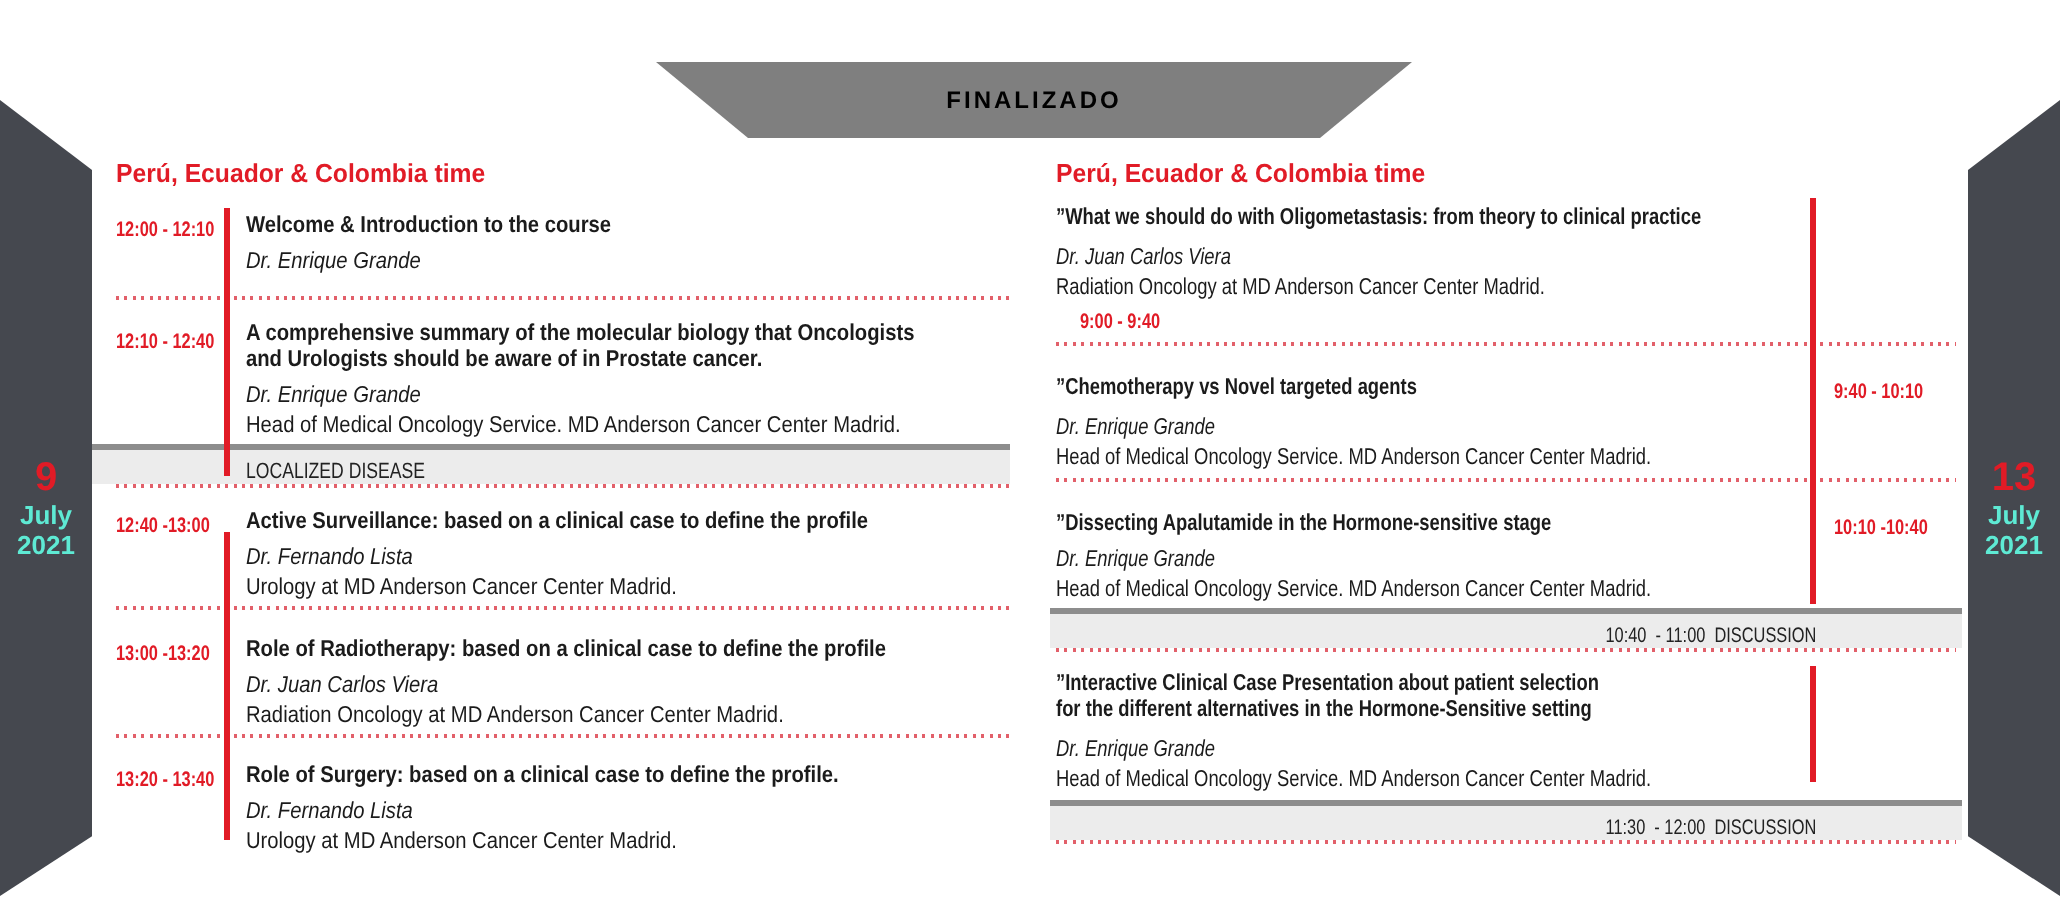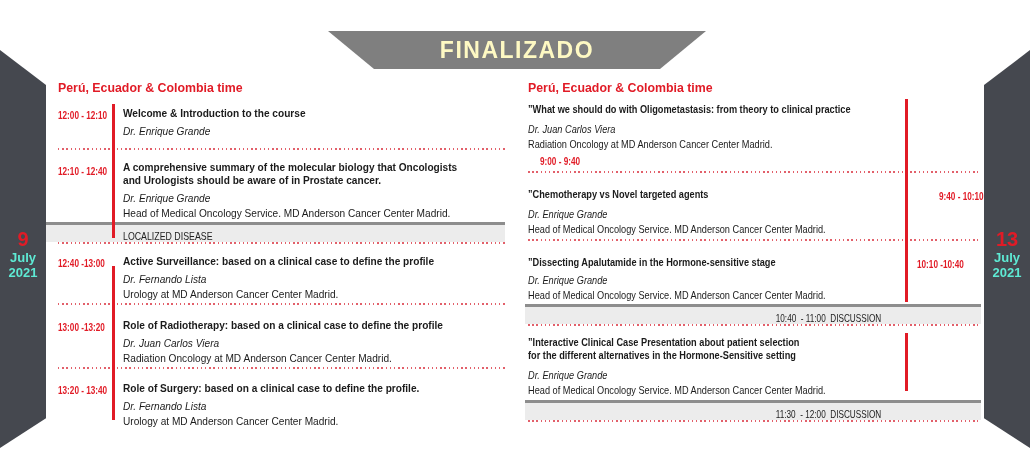--- a/index.html
+++ b/index.html
@@ -3,21 +3,21 @@
 <meta charset="utf-8">
 <style>
   html,body{margin:0;padding:0;background:#fff;}
   .page{position:relative;width:1030px;height:450px;background:#fff;overflow:hidden;
         font-family:"Liberation Sans", sans-serif;color:#1b1b1b;}
 
   
   .banner{position:absolute;left:328px;top:31px;width:378px;height:38px;background:#7f7f7f;
           clip-path:polygon(0 0,100% 0,calc(100% - 46px) 100%,46px 100%);
           display:flex;align-items:center;justify-content:center;}
-  .banner span{color:#fef9c3;font-weight:bold;font-size:23px;letter-spacing:1.5px;}
+  .banner span{color:#000000;font-weight:bold;font-size:12px;letter-spacing:1.5px;}
 
   
   .panel{position:absolute;top:50px;width:46px;height:398px;background:#45484f;}
   .panel.left{left:0;clip-path:polygon(0 0,100% 8.8%,100% 92.5%,0 100%);}
   .panel.right{left:984px;clip-path:polygon(0 8.8%,100% 0,100% 100%,0 92.5%);}
   .date{position:absolute;top:178px;left:0;right:0;text-align:center;}
   .date .day{font-size:20px;font-weight:bold;color:#e11b26;line-height:22px;}
   .date .mo,.date .yr{font-size:13px;font-weight:bold;color:#5eead4;line-height:15px;}
 
   
@@ -51,21 +51,21 @@
   .role .txt{font-size:11.5px;line-height:13px;}
   .col-left .speaker .txt,.col-left .role .txt{transform:scaleX(.88);}
   .col-right .speaker .txt,.col-right .role .txt{transform:scaleX(.8);}
 
   
   .sep{height:2px;background-image:repeating-linear-gradient(90deg,#e2606a 0 1.5px,transparent 1.5px 4.2px);}
   
   .band{background:#ececec;border-top:3px solid #8d8d8d;height:20px;line-height:20px;}
   .band-left{margin-left:-12px;width:459px;padding-left:77px;box-sizing:border-box;}
   .band-left .txt{font-size:11px;color:#222;transform:scaleX(.8);line-height:20px;}
-  .band-right{margin-left:-3px;width:456px;padding-right:100px;box-sizing:border-box;text-align:right;}
+  .band-right{margin-left:-3px;width:456px;padding-right:73px;box-sizing:border-box;text-align:right;}
   .band-right .txt{font-size:10.5px;color:#222;transform:scaleX(.78);transform-origin:right center;line-height:20px;}
 
   
   .vbar{position:absolute;width:3px;background:#e11b26;}
   .vbar.l1{left:112px;top:104px;height:134px;}
   .vbar.l2{left:112px;top:266px;height:154px;}
   .vbar.r1{left:905px;top:99px;height:203px;}
   .vbar.r2{left:905px;top:333px;height:58px;}
 </style>
 </head>
@@ -160,21 +160,21 @@
     <div class="row" style="margin-bottom:2px;flex-direction:column;">
       <div class="content-cell">
         <div class="title"><span class="txt">”What we should do with Oligometastasis: from theory to clinical practice</span></div>
         <div class="speaker" style="margin-top:5px;"><span class="txt">Dr. Juan Carlos Viera</span></div>
         <div class="role"><span class="txt">Radiation Oncology at MD Anderson Cancer Center Madrid.</span></div>
       </div>
       <div class="time-cell"><span class="txt">9:00 - 9:40</span></div>
     </div>
     <div class="sep" style="margin-bottom:13px;"></div>
 
-    <div class="row" style="margin-bottom:3px;gap:22px;">
+    <div class="row" style="margin-bottom:3px;">
       <div class="content-cell">
         <div class="title"><span class="txt">”Chemotherapy vs Novel targeted agents</span></div>
         <div class="speaker" style="margin-top:5px;"><span class="txt">Dr. Enrique Grande</span></div>
         <div class="role"><span class="txt">Head of Medical Oncology Service. MD Anderson Cancer Center Madrid.</span></div>
       </div>
       <div class="time-cell"><span class="txt">9:40 - 10:10</span></div>
     </div>
     <div class="sep" style="margin-bottom:13px;"></div>
 
     <div class="row" style="margin-bottom:2px;">

